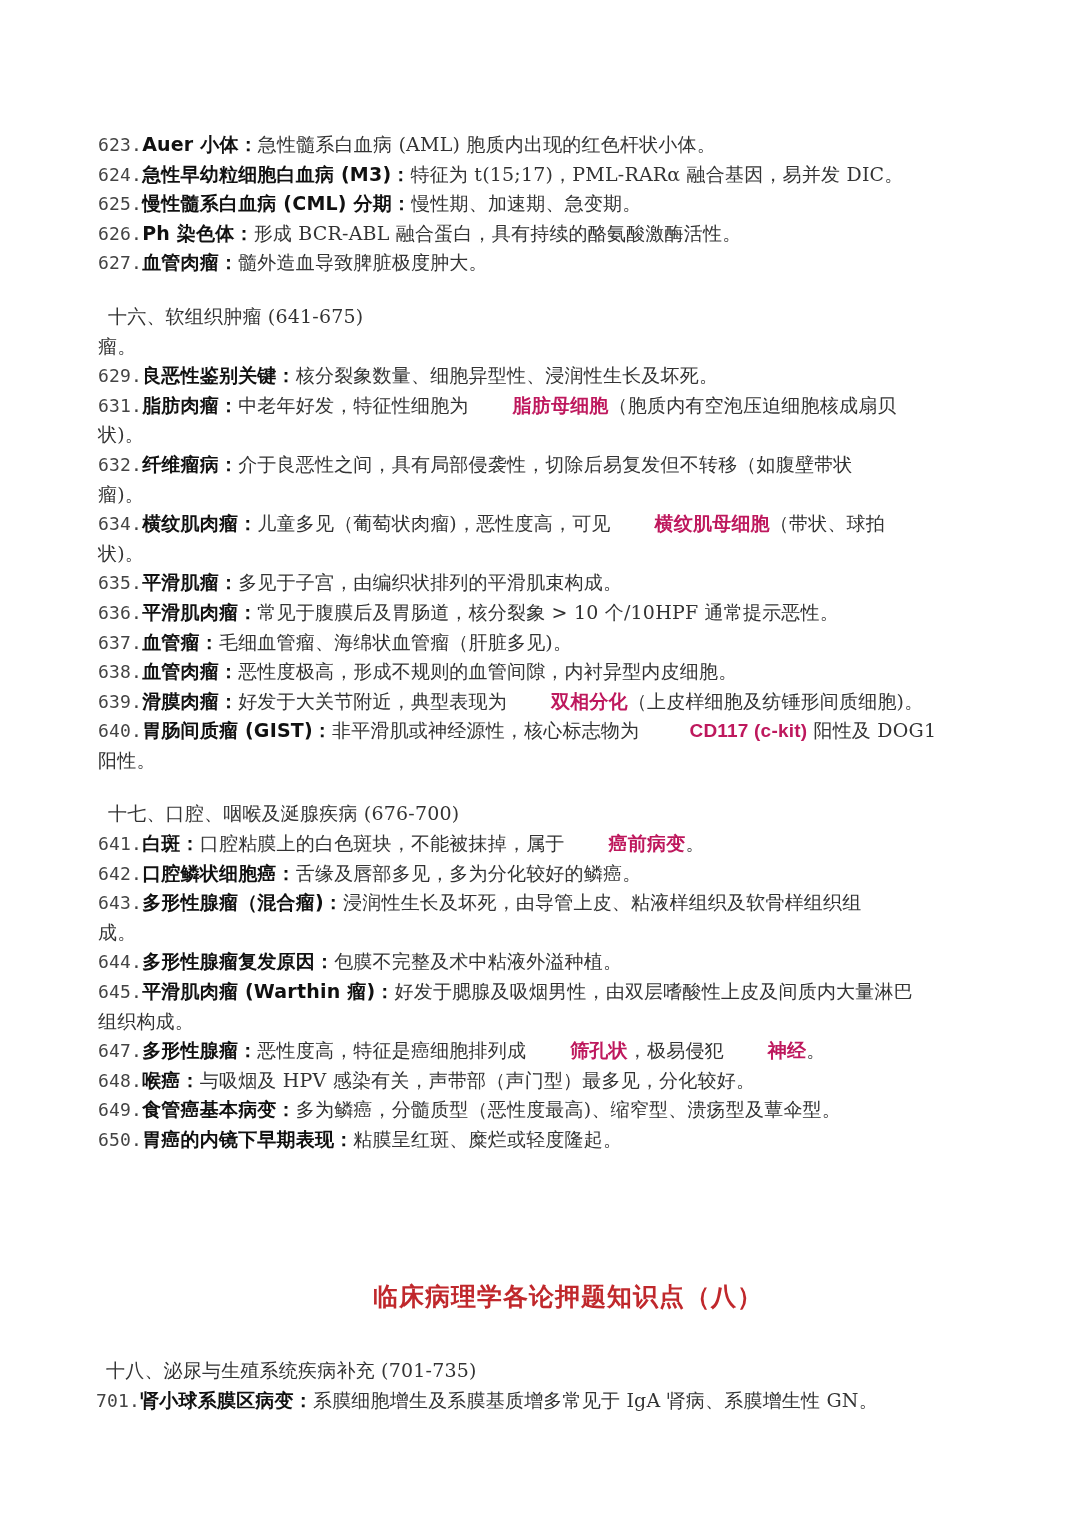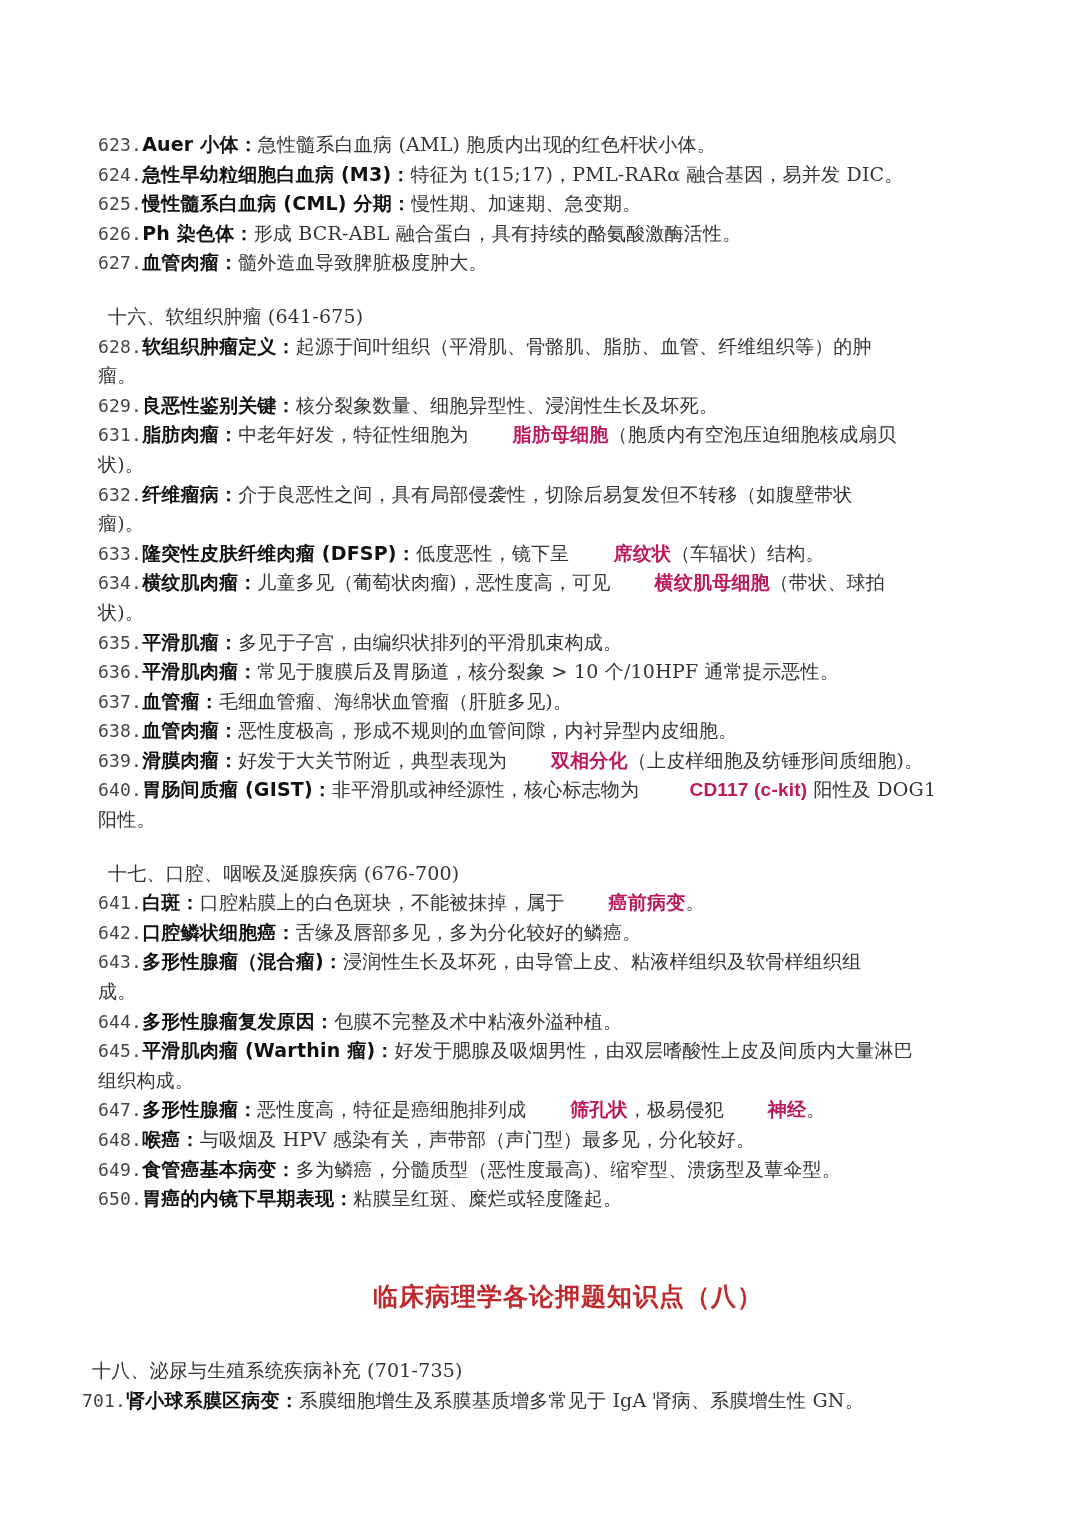--- a/index.html
+++ b/index.html
@@ -7,42 +7,40 @@
          font-family: "DejaVu Serif", "Liberation Serif", serif; color: #333333; }
   .page { position: absolute; left: 98px; top: 131px; width: 890px; }
   .line { font-size: 19px; line-height: 26px; height: 29.6px; white-space: nowrap; letter-spacing: 0.2px; }
   .num { font-family: "DejaVu Sans Mono", "Liberation Mono", monospace; font-size: 18px; color: #444; }
   .term { font-weight: bold; color: #111; font-family: "DejaVu Sans", "Liberation Sans", sans-serif; }
   .b { font-weight: bold; color: #be185d; font-family: Liberation Sans, sans-serif; margin-left: 44px; }
   .section { padding-left: 10px; color: #333; margin-top: 24px; }
   .title { position: absolute; left: 0; width: 1080px; top: 1280px; text-align: center;
            font-family: "DejaVu Sans", "Liberation Sans", sans-serif; font-weight: bold;
            font-size: 25px; color: #c0282c; letter-spacing: 1px; padding-left: 28px; }
-  .part2 { position: absolute; left: 82px; top: 1333px; width: 890px; }
+  .part2 { position: absolute; left: 96px; top: 1333px; width: 890px; }
 </style>
 </head>
 <body>
 
 <div class="page">
 
   <div class="line"><span class="num">623.</span><span class="term">Auer 小体：</span><span>急性髓系白血病 (AML) 胞质内出现的红色杆状小体。</span></div>
   <div class="line"><span class="num">624.</span><span class="term">急性早幼粒细胞白血病 (M3)：</span><span>特征为 t(15;17)，PML-RARα 融合基因，易并发 DIC。</span></div>
   <div class="line"><span class="num">625.</span><span class="term">慢性髓系白血病 (CML) 分期：</span><span>慢性期、加速期、急变期。</span></div>
   <div class="line"><span class="num">626.</span><span class="term">Ph 染色体：</span><span>形成 BCR-ABL 融合蛋白，具有持续的酪氨酸激酶活性。</span></div>
   <div class="line"><span class="num">627.</span><span class="term">血管肉瘤：</span><span>髓外造血导致脾脏极度肿大。</span></div>
 
   <div class="line section">十六、软组织肿瘤 (641-675)</div>
-  <div class="line"><span class="num">628.</span><span class="term">软组织肿瘤定义：</span><span>起源于间叶组织（平滑肌、骨骼肌、脂肪、血管、纤维组织等）的肿</span></div>
   <div class="line">瘤。</div>
   <div class="line"><span class="num">629.</span><span class="term">良恶性鉴别关键：</span><span>核分裂象数量、细胞异型性、浸润性生长及坏死。</span></div>
   <div class="line"><span class="num">631.</span><span class="term">脂肪肉瘤：</span><span>中老年好发，特征性细胞为</span><span class="b">脂肪母细胞</span><span>（胞质内有空泡压迫细胞核成扇贝</span></div>
   <div class="line">状)。</div>
   <div class="line"><span class="num">632.</span><span class="term">纤维瘤病：</span><span>介于良恶性之间，具有局部侵袭性，切除后易复发但不转移（如腹壁带状</span></div>
   <div class="line">瘤)。</div>
-  <div class="line"><span class="num">633.</span><span class="term">隆突性皮肤纤维肉瘤 (DFSP)：</span><span>低度恶性，镜下呈</span><span class="b">席纹状</span><span>（车辐状）结构。</span></div>
   <div class="line"><span class="num">634.</span><span class="term">横纹肌肉瘤：</span><span>儿童多见（葡萄状肉瘤)，恶性度高，可见</span><span class="b">横纹肌母细胞</span><span>（带状、球拍</span></div>
   <div class="line">状)。</div>
   <div class="line"><span class="num">635.</span><span class="term">平滑肌瘤：</span><span>多见于子宫，由编织状排列的平滑肌束构成。</span></div>
   <div class="line"><span class="num">636.</span><span class="term">平滑肌肉瘤：</span><span>常见于腹膜后及胃肠道，核分裂象 &gt; 10 个/10HPF 通常提示恶性。</span></div>
   <div class="line"><span class="num">637.</span><span class="term">血管瘤：</span><span>毛细血管瘤、海绵状血管瘤（肝脏多见)。</span></div>
   <div class="line"><span class="num">638.</span><span class="term">血管肉瘤：</span><span>恶性度极高，形成不规则的血管间隙，内衬异型内皮细胞。</span></div>
   <div class="line"><span class="num">639.</span><span class="term">滑膜肉瘤：</span><span>好发于大关节附近，典型表现为</span><span class="b">双相分化</span><span>（上皮样细胞及纺锤形间质细胞)。</span></div>
   <div class="line"><span class="num">640.</span><span class="term">胃肠间质瘤 (GIST)：</span><span>非平滑肌或神经源性，核心标志物为 </span><span class="b">CD117 (c-kit)</span><span> 阳性及 DOG1</span></div>
   <div class="line">阳性。</div>
 

